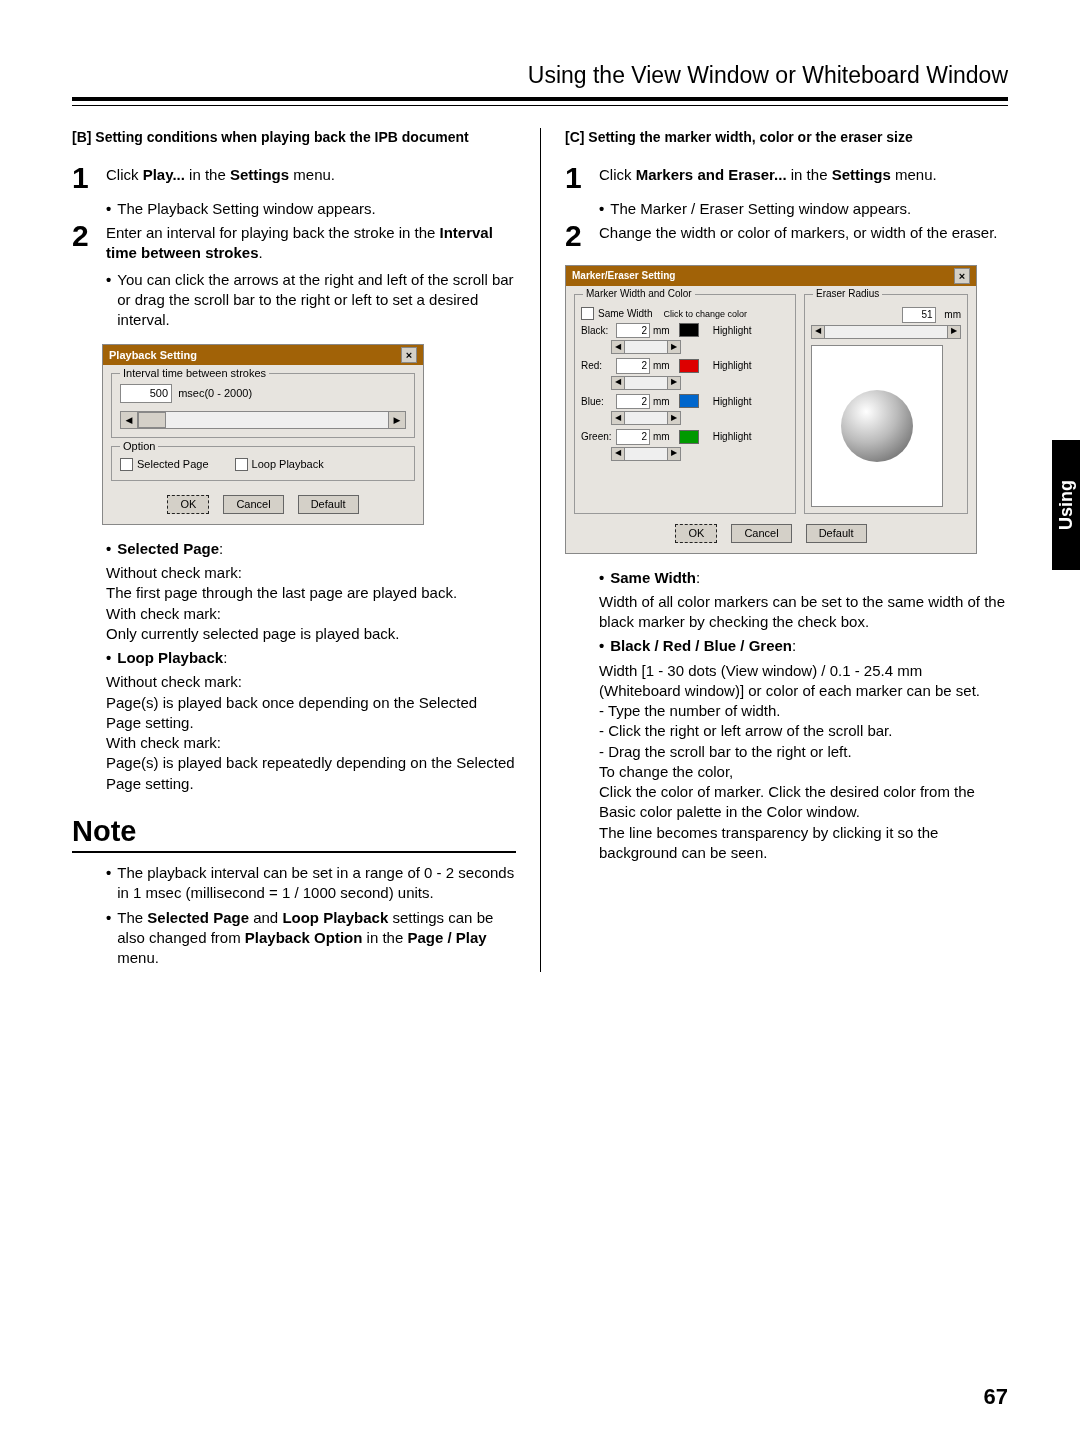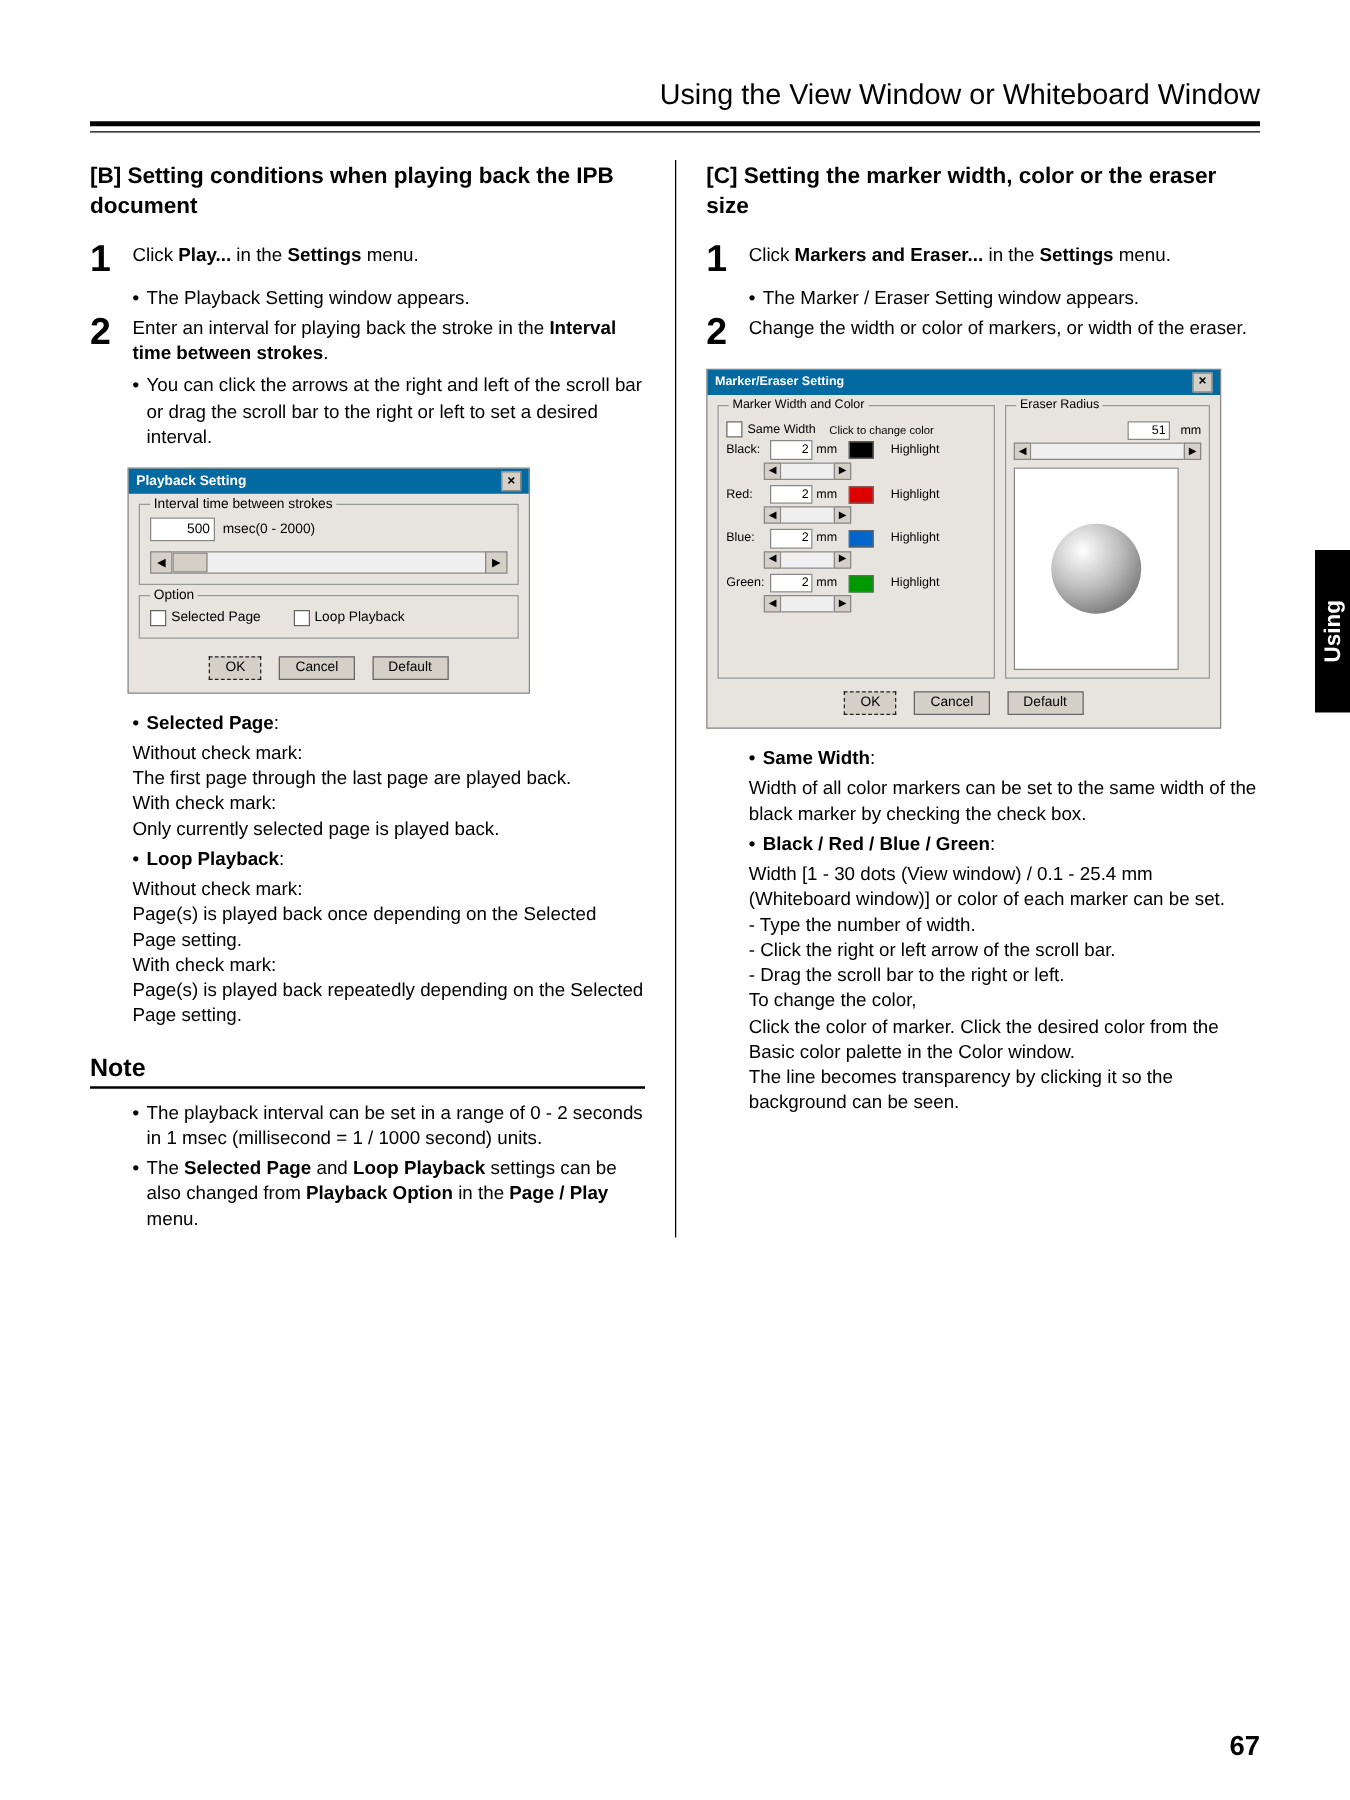--- a/index.html
+++ b/index.html
@@ -4,31 +4,31 @@
 <style>
   html,body{margin:0;padding:0;background:#fff;font-family:Arial,Helvetica,sans-serif;color:#000;font-size:15px;line-height:1.35}
   .page{width:1080px;height:1440px;position:relative;box-sizing:border-box;padding:60px 72px 40px 72px}
   .page-title{font-weight:normal;font-size:23px;text-align:right;margin-bottom:6px}
   .rule-thick{border:0;border-top:4px solid #000;margin:0 0 4px 0}
   .rule-thin{border:0;border-top:1px solid #000;margin:0 0 22px 0}
   .cols{display:flex;gap:0}
   .col{width:50%;box-sizing:border-box}
   .col-left{padding-right:24px}
   .col-right{padding-left:24px;border-left:1px solid #000}
-  .sec-head{font-weight:bold;font-size:18px;margin:0 0 18px 0}
+  .sec-head{font-weight:bold;font-size:14px;margin:0 0 18px 0}
   .step{display:flex;align-items:flex-start;margin-bottom:6px}
   .step-num{font-size:30px;font-weight:bold;width:34px;flex-shrink:0;line-height:1;margin-top:-2px}
   .step-body{flex:1}
   .bullet{display:flex;align-items:flex-start;margin:4px 0 4px 34px}
   .bullet::before{content:"•";margin-right:6px;font-weight:bold}
   .sub{margin-left:34px}
   .u{}
-  .note-head{font-size:20px;font-weight:bold;border-bottom:2px solid #000;display:block;margin:18px 0 10px 0}
+  .note-head{font-size:29px;font-weight:bold;border-bottom:2px solid #000;display:block;margin:18px 0 10px 0}
   .dlg{margin:14px 0 14px 30px;border:1px solid #888;background:#e7e4df;font-family:Tahoma,Arial,sans-serif;font-size:11px;color:#000;width:320px}
-  .dlg-title{background:#0369a1;color:#fff;padding:2px 6px;font-weight:bold;display:flex;justify-content:space-between;align-items:center}
+  .dlg-title{background:#a16207;color:#fff;padding:2px 6px;font-weight:bold;display:flex;justify-content:space-between;align-items:center}
   .dlg-x{background:#d4d0c8;color:#000;font-weight:bold;border:1px solid #888;width:14px;height:14px;display:flex;align-items:center;justify-content:center;font-size:11px}
   .grp{border:1px solid #999;margin:8px;padding:10px 8px 8px 8px;position:relative}
   .grp-lbl{position:absolute;top:-8px;left:8px;background:#e7e4df;padding:0 3px}
   .txtbox{background:#fff;border:1px solid #888;padding:1px 3px;text-align:right;display:inline-block;width:44px}
   .hscroll{display:flex;align-items:center;margin-top:8px}
   .hscroll .ar{width:16px;height:16px;border:1px solid #888;background:#d4d0c8;display:flex;align-items:center;justify-content:center;font-size:9px}
   .hscroll .track{flex:1;height:16px;border-top:1px solid #888;border-bottom:1px solid #888;background:#efefef;display:flex;align-items:center}
   .hscroll .thumb{width:26px;height:14px;background:#d4d0c8;border:1px solid #888}
   .opts{display:flex;gap:26px}
   .chk{display:inline-flex;align-items:center;gap:4px}

